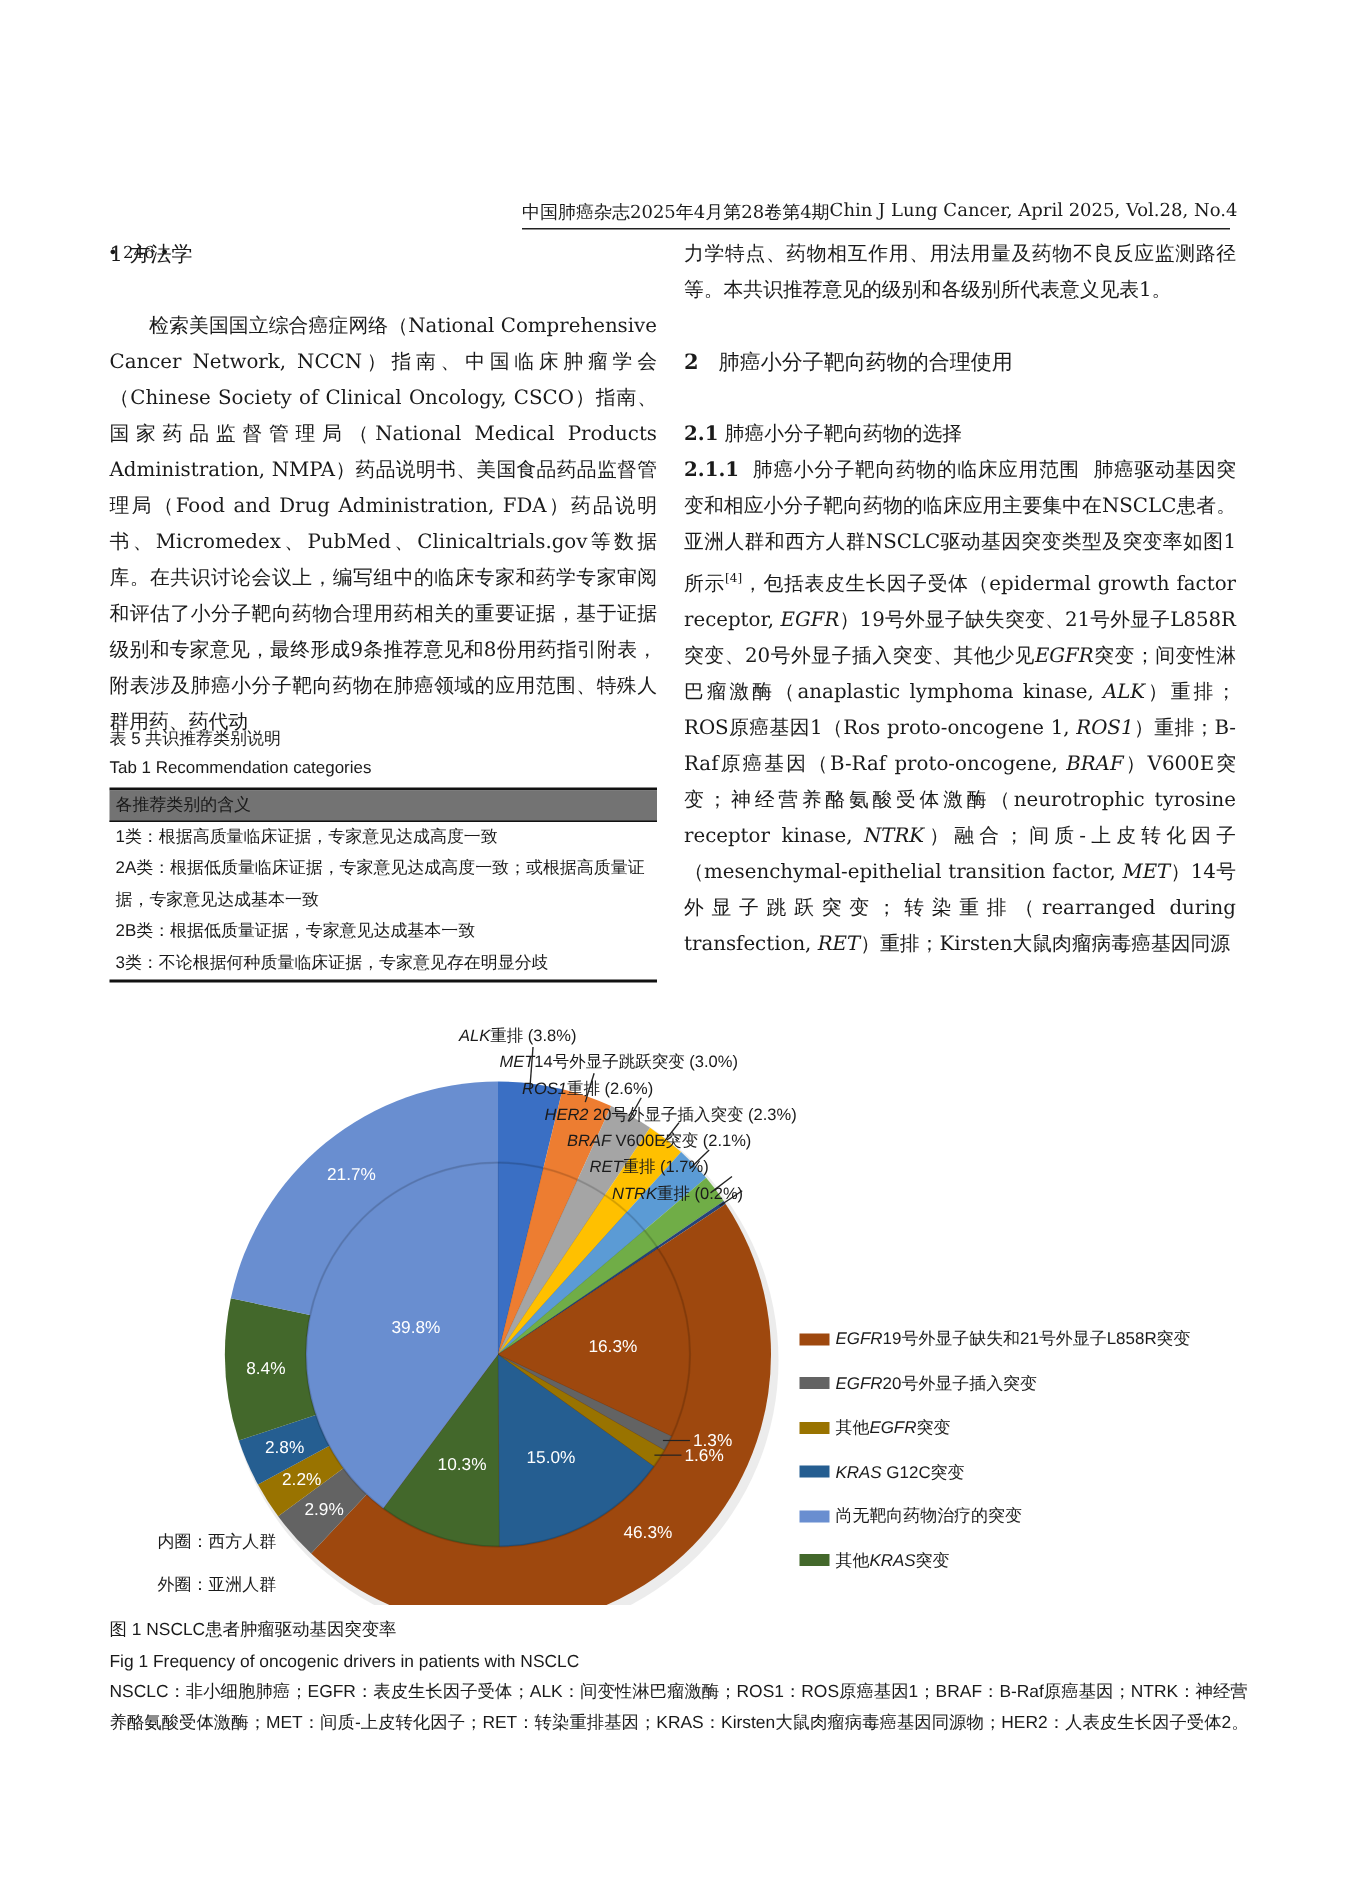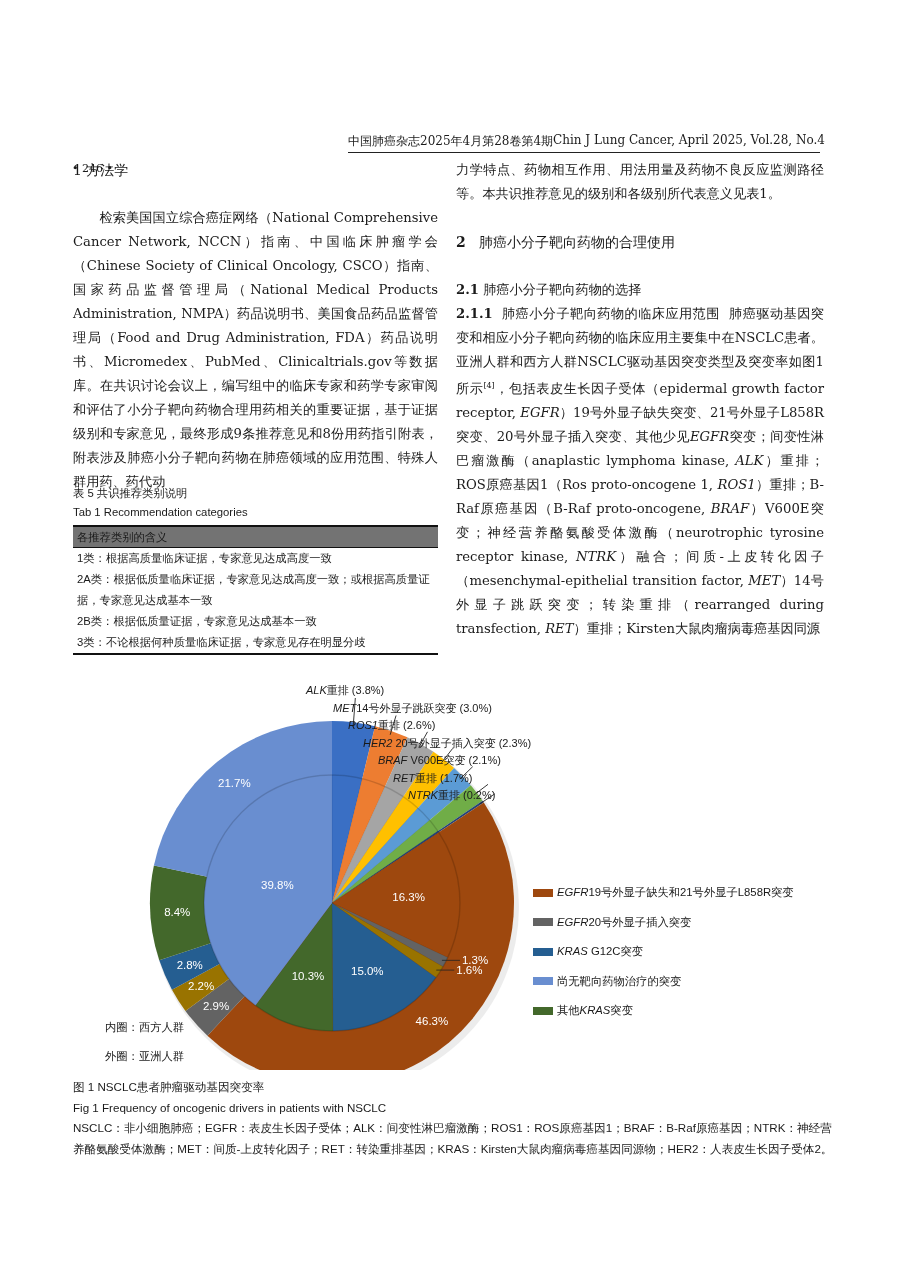--- a/index.html
+++ b/index.html
@@ -144,20 +144,24 @@
   <div class="legend" id="legend">
       <div class="legend-item">
         <span class="swatch" style="background: rgb(158, 72, 14);"></span>
         <span><i>EGFR</i>19号外显子缺失和21号外显子L858R突变</span>
       </div>
       <div class="legend-item">
         <span class="swatch" style="background: rgb(99, 99, 99);"></span>
         <span><i>EGFR</i>20号外显子插入突变</span>
       </div>
       <div class="legend-item">
+        <span class="swatch" style="background: rgb(153, 115, 0);"></span>
+        <span>其他<i>EGFR</i>突变</span>
+      </div>
+      <div class="legend-item">
         <span class="swatch" style="background: rgb(37, 94, 145);"></span>
         <span><i>KRAS</i> G12C突变</span>
       </div>
       <div class="legend-item">
         <span class="swatch" style="background: rgb(105, 142, 208);"></span>
         <span>尚无靶向药物治疗的突变</span>
       </div>
       <div class="legend-item">
         <span class="swatch" style="background: rgb(67, 104, 43);"></span>
         <span>其他<i>KRAS</i>突变</span>

